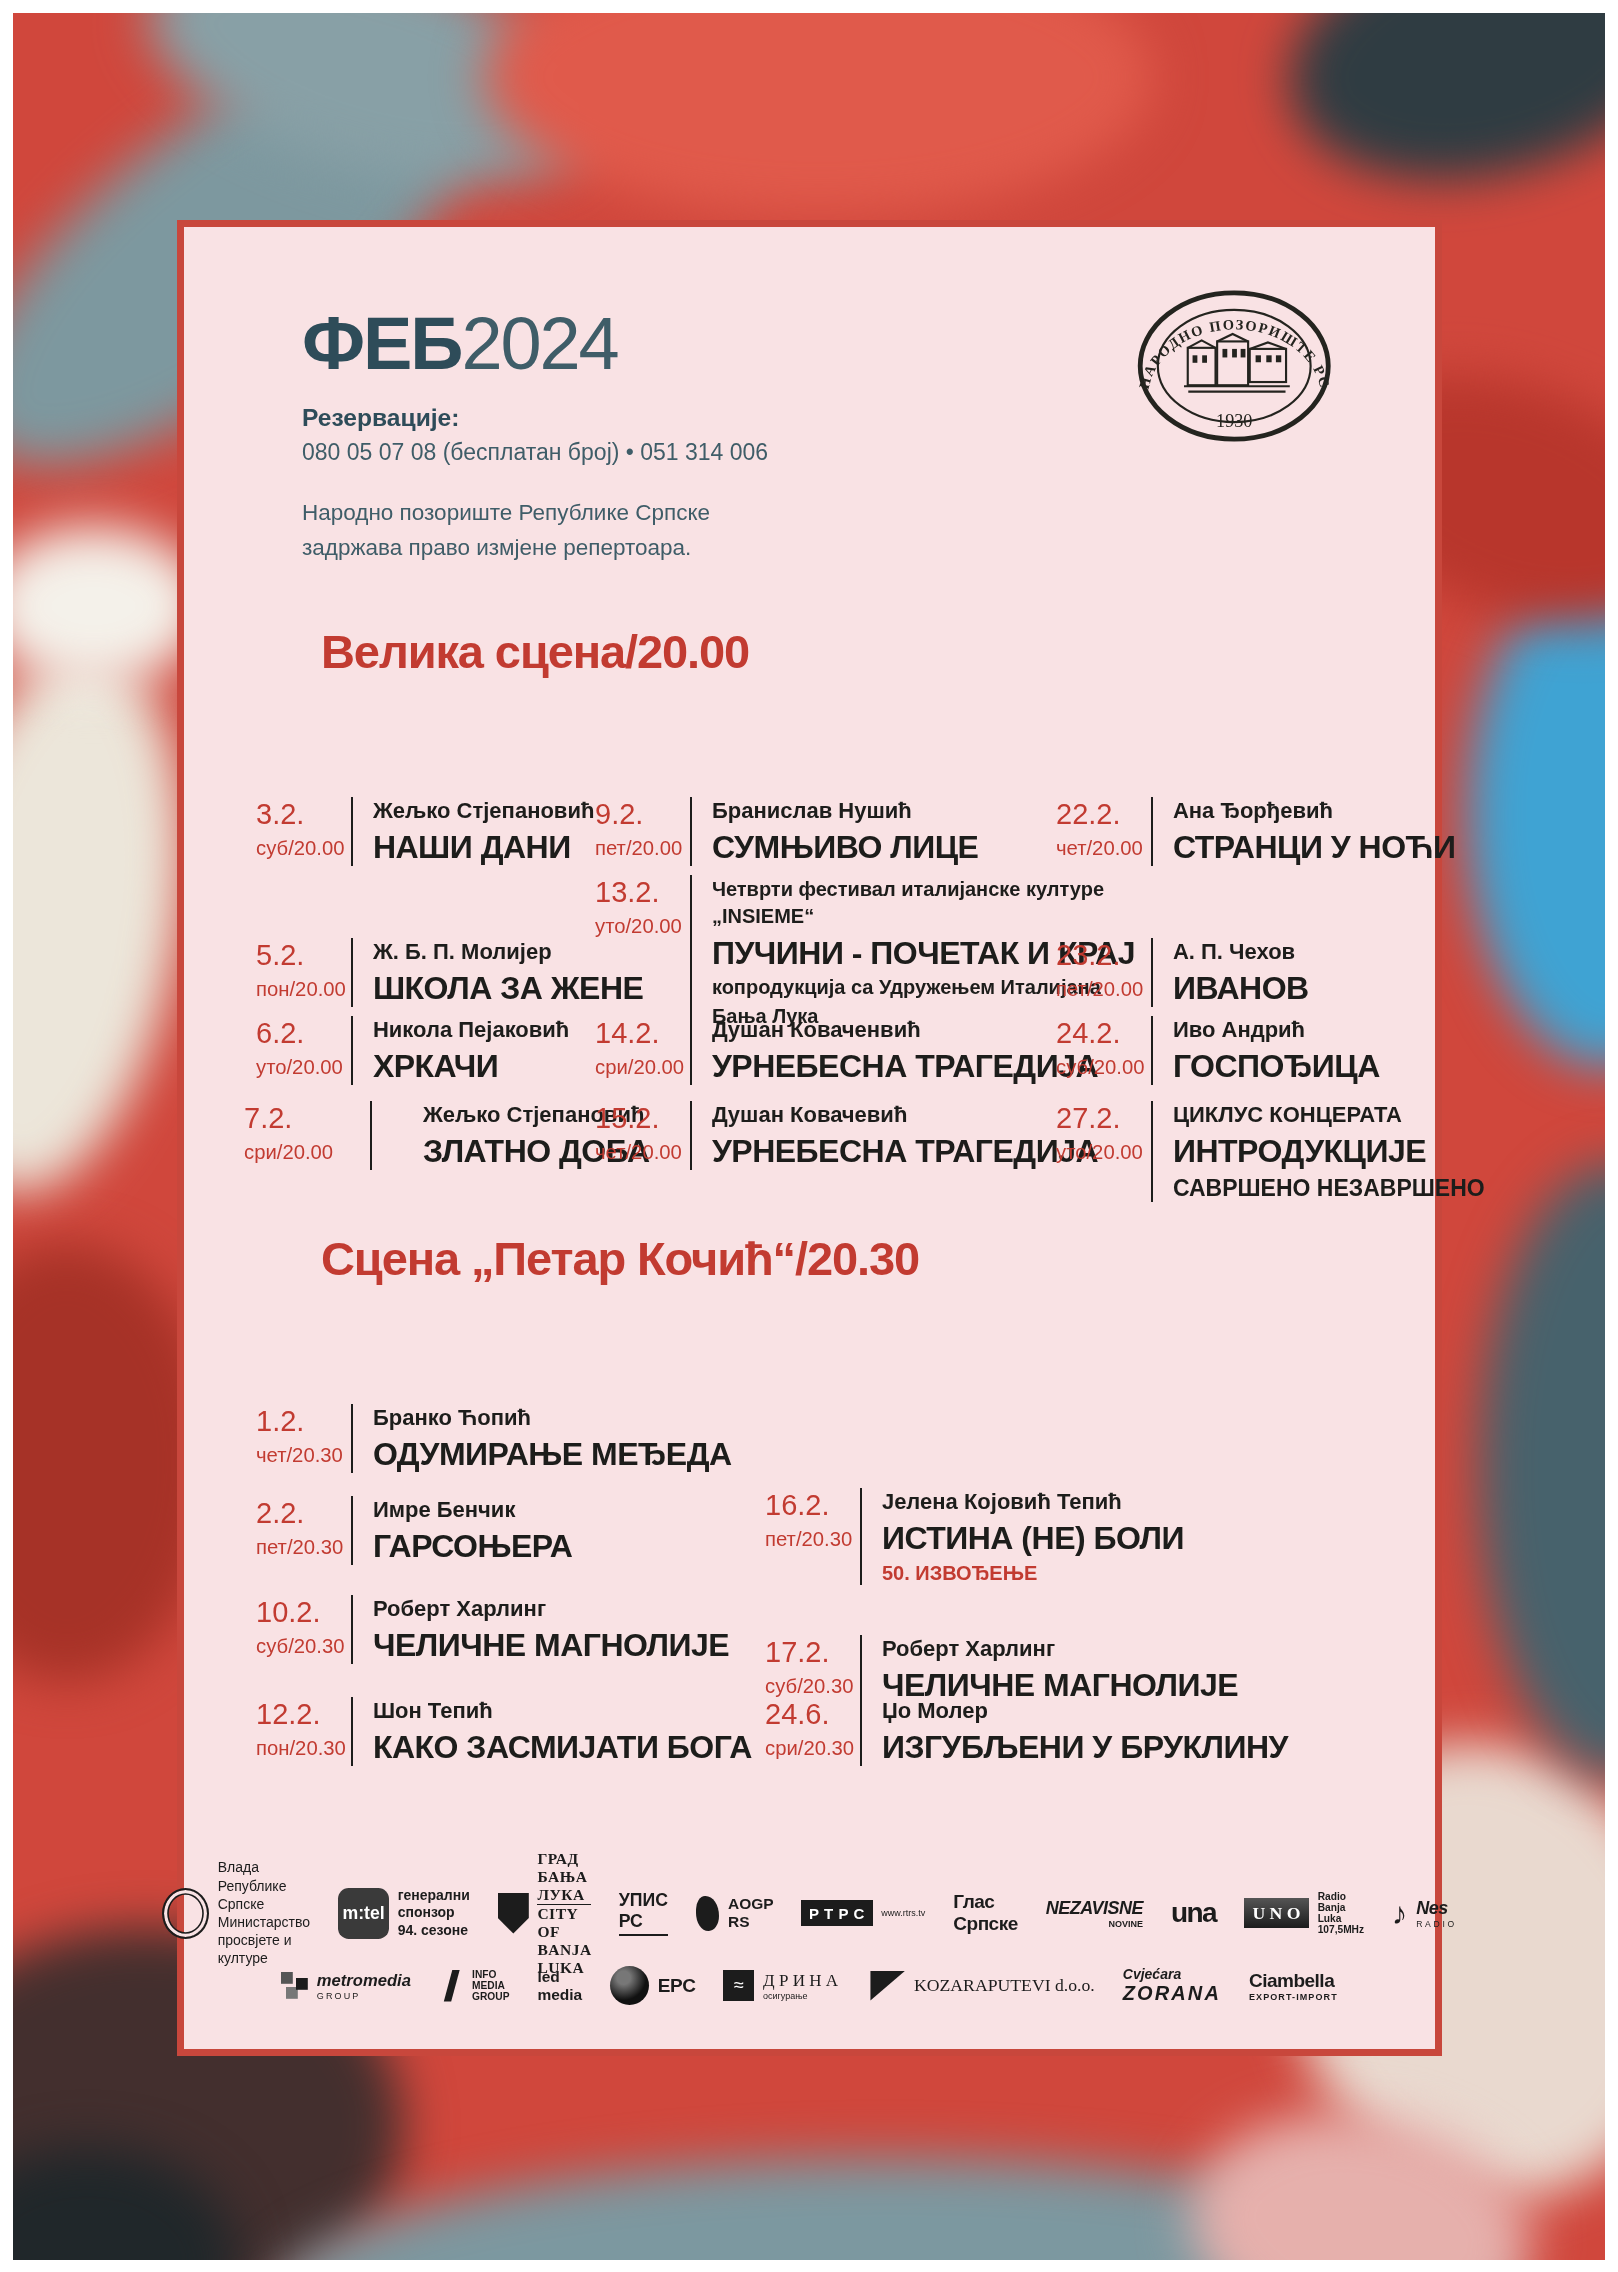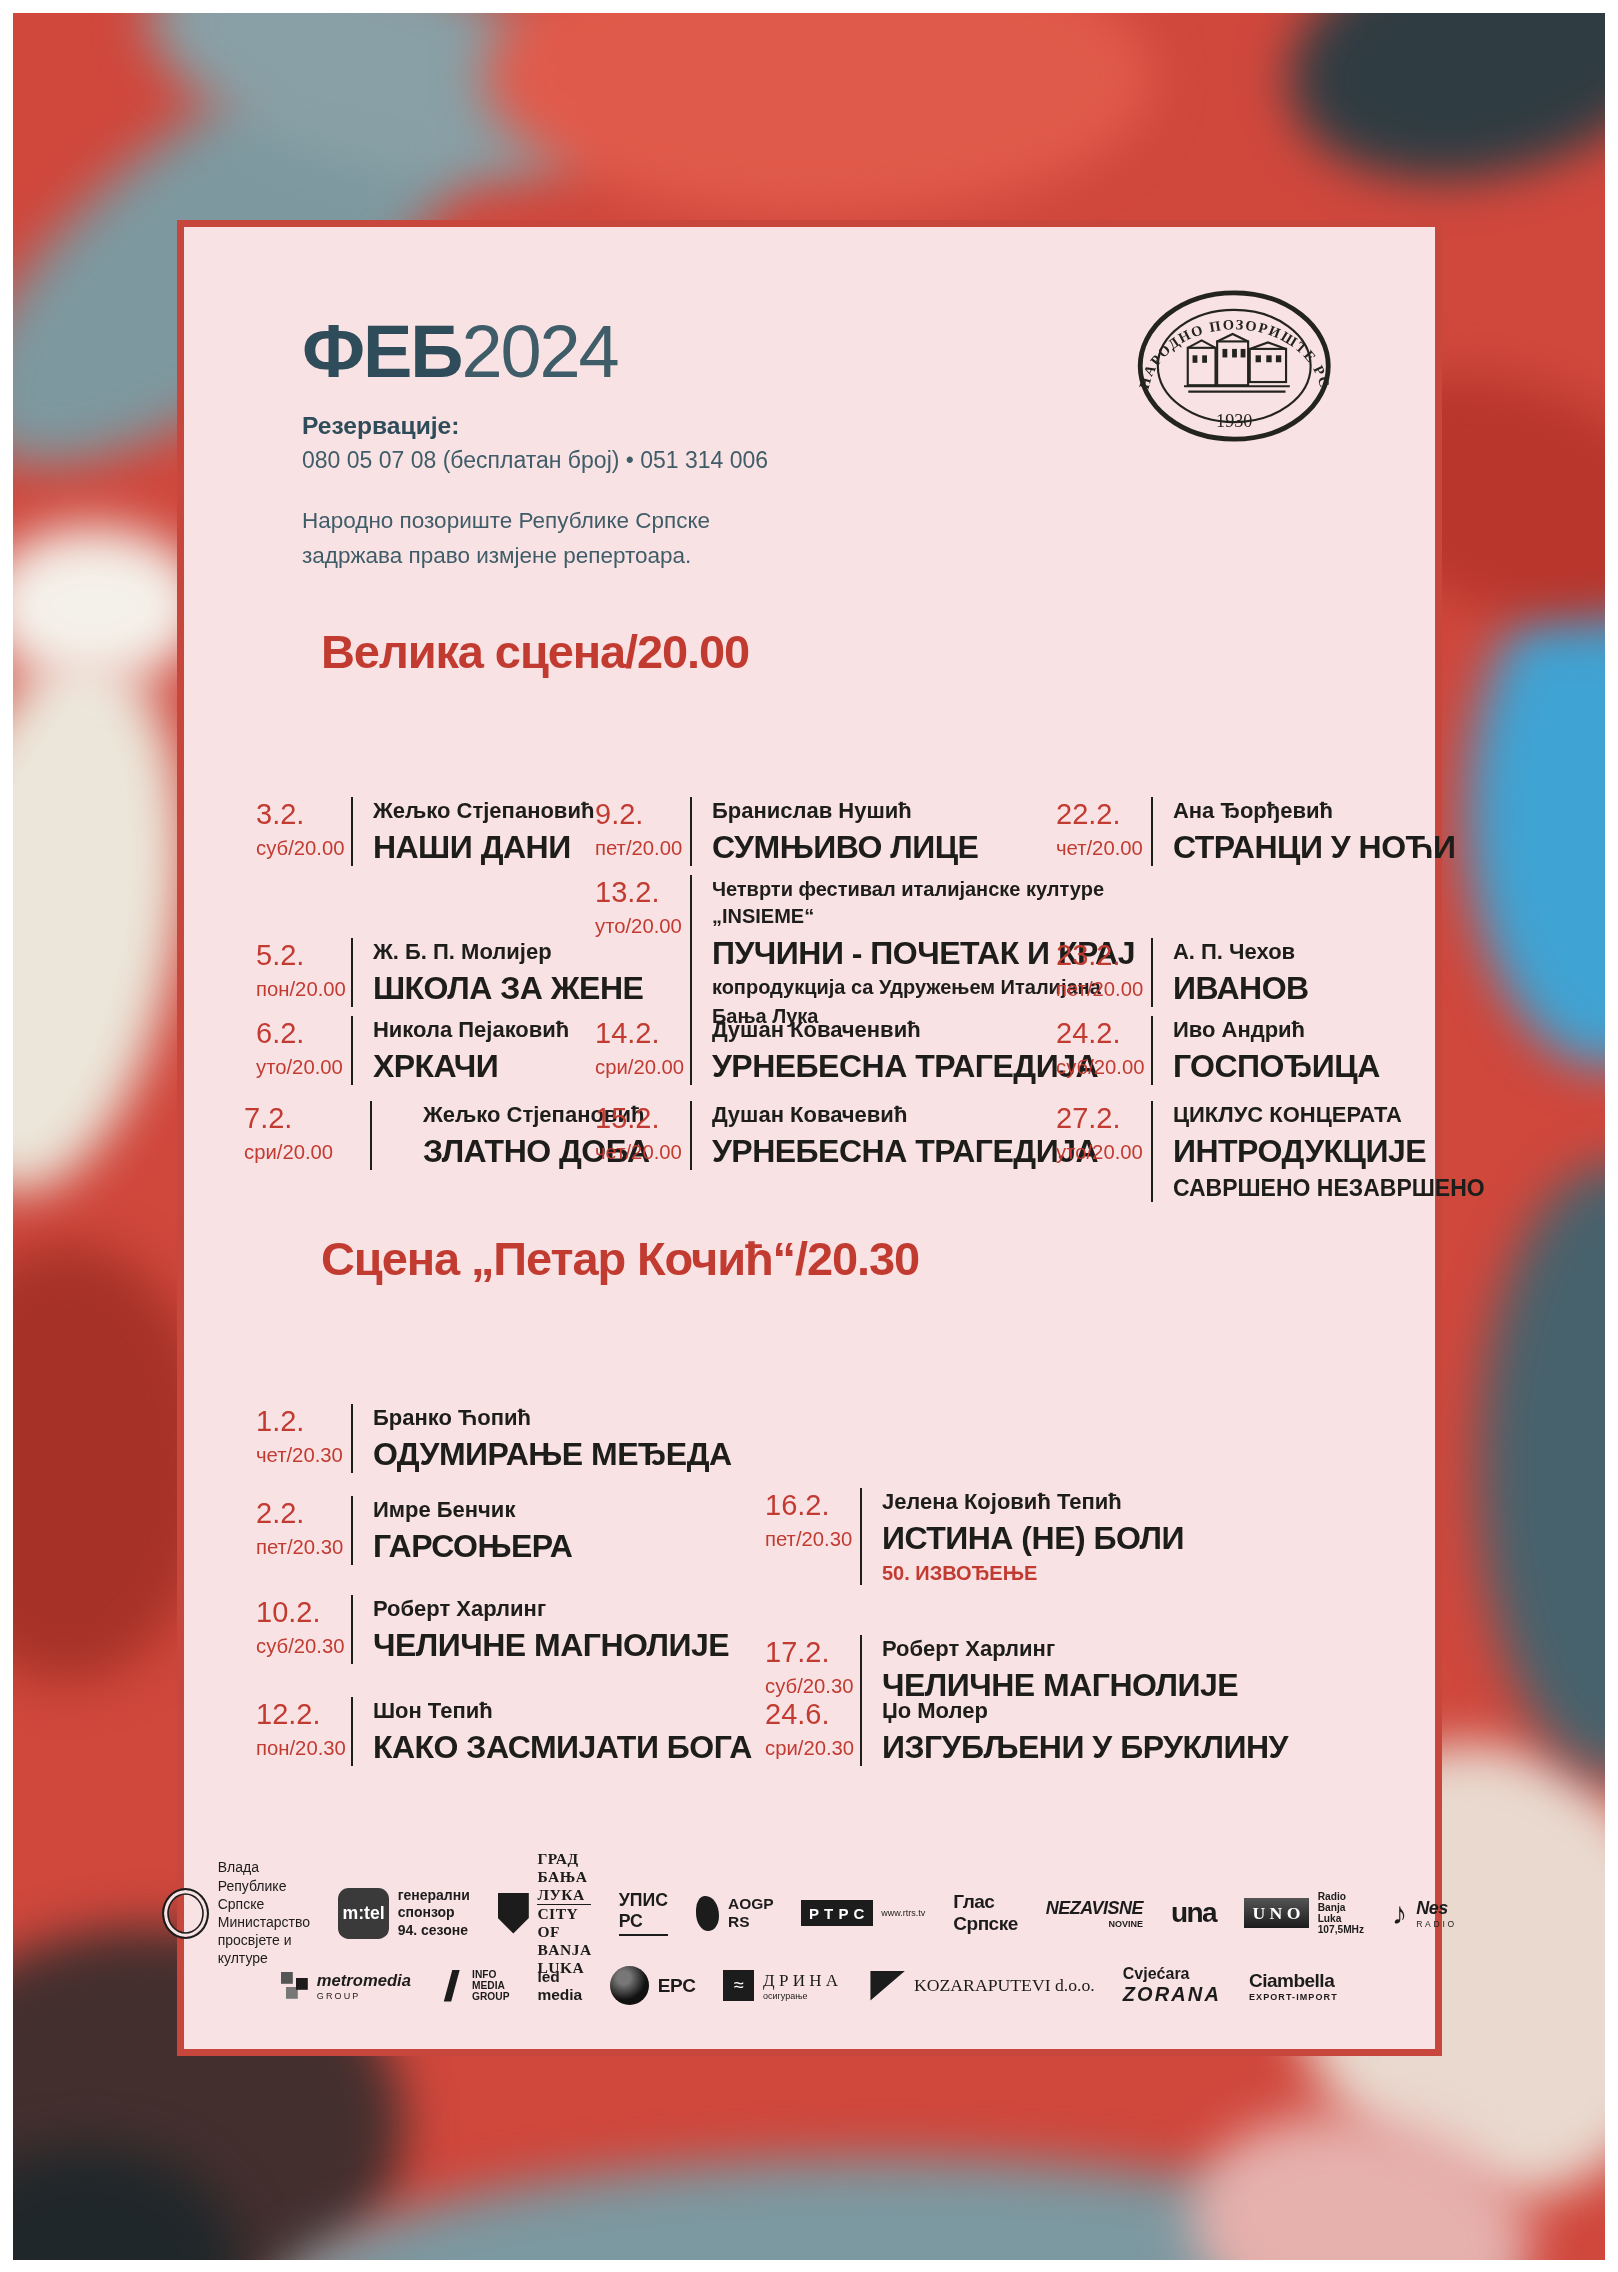--- a/index.html
+++ b/index.html
@@ -28,21 +28,21 @@
 
   
   .panel{
     position:absolute;left:177px;top:220px;width:1265px;height:1836px;
     box-sizing:border-box;border:7.5px solid #c8473c;background:#f9e2e4;
   }
   .panel *{box-sizing:border-box;}
 
   
   .hdr{position:absolute;left:118px;top:80px;width:802px;}
-  .hdr-month{font-size:74px;line-height:1;letter-spacing:-2.1px;color:#2e4c59;margin-top:8px;}
+  .hdr-month{font-size:74px;line-height:1;letter-spacing:-2.1px;color:#2e4c59;}
   .hdr-month .m{font-weight:800;}
   .hdr-month .y{font-weight:400;color:#3f5d68;}
   .res-label{margin-top:22.5px;font-size:24.6px;font-weight:700;color:#2e4c59;}
   .res-num{margin-top:7.5px;font-size:23px;font-weight:400;color:#3f5d68;}
   .disc{margin-top:30px;font-size:22.5px;font-weight:400;color:#3f5d68;line-height:1.55;}
 
   .seal{position:absolute;left:953px;top:62px;width:195px;height:154px;}
 
   
   .sec-title{position:absolute;left:137px;font-size:47px;font-weight:800;letter-spacing:-1.1px;color:#c23b31;}
@@ -85,21 +85,21 @@
   .f-sb{font-size:14px;font-weight:700;line-height:1.25;}
   .f-serifb{font-family:"Liberation Serif",serif;font-size:15.5px;font-weight:700;letter-spacing:0.5px;}
   .f-serifb2{font-family:"Liberation Serif",serif;font-size:15.5px;font-weight:700;letter-spacing:0.5px;border-top:1.6px solid #1c1c1c;}
   .f-bigb{font-size:19px;font-weight:800;letter-spacing:-0.5px;}
   .f-b{font-size:15.5px;font-weight:800;}
   .f-tiny{font-size:9px;}
   .f-bigi{font-size:18px;font-weight:800;font-style:italic;letter-spacing:-0.5px;}
   .f-nov{font-size:9px;font-weight:700;text-align:right;}
   .f-una{font-size:28px;font-weight:800;letter-spacing:-1.6px;}
   .f-serifsp{font-family:"Liberation Serif",serif;font-size:17px;letter-spacing:4.3px;}
-  .f-script{font-size:16px;font-weight:600;}
+  .f-script{font-style:italic;font-size:14px;font-weight:600;}
   .f-scriptbig{font-style:italic;font-size:20px;font-weight:700;letter-spacing:2.1px;}
   .f-serifmed{font-family:"Liberation Serif",serif;font-size:17.7px;}
   .f-medi{font-size:16.6px;font-weight:600;font-style:italic;}
   .f-tinyb{font-size:10.2px;font-weight:700;}
   .f-upis{font-size:17.7px;font-weight:800;border-bottom:2.1px solid #1c1c1c;padding-bottom:2.1px;}
   .f-radio{font-size:8.6px;letter-spacing:2.7px;}
   .f-exp{font-size:9px;font-weight:700;letter-spacing:1.1px;}
   .f-gr{font-size:9px;letter-spacing:2.1px;}
   .box{display:inline-flex;align-items:center;justify-content:center;}
   .box-mtel{width:51px;height:51px;border-radius:10.7px;background:#3a3a3a;color:#fff;font-size:17.7px;font-weight:600;}

